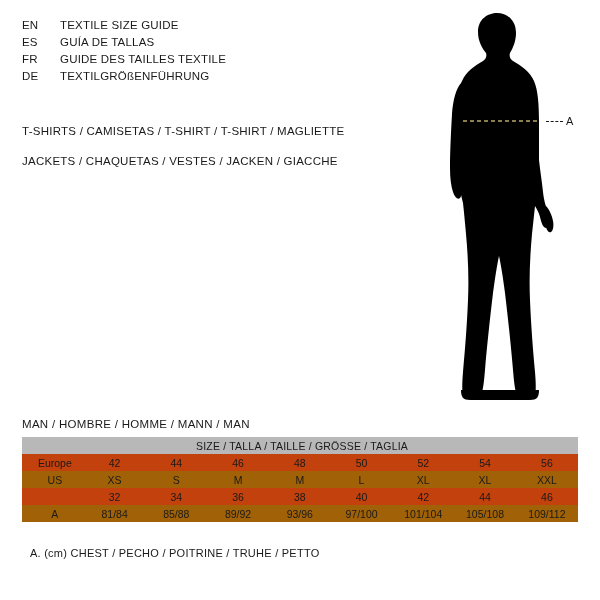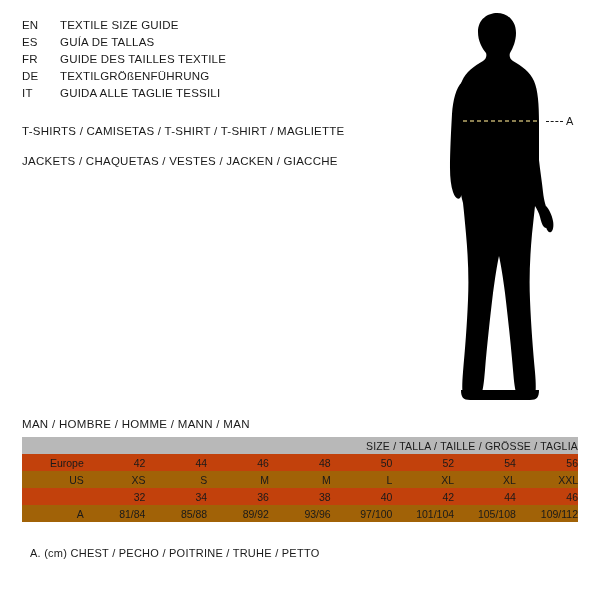--- a/index.html
+++ b/index.html
@@ -109,21 +109,21 @@
   table.size-table {
     border-collapse: collapse;
     width: 556px;
     table-layout: fixed;
     font-size: 10.5px;
     color: #1a1a1a;
   }
   table.size-table td, table.size-table th {
     padding: 0;
     height: 17px;
-    text-align: right;
+    text-align: center;
     font-weight: normal;
     vertical-align: middle;
   }
   .row-head td {
     background: #b8b8b8;
     padding-left: 4px;
     letter-spacing: 0.2px;
   }
   .row-shade td {
     background: #c2410c;
@@ -162,24 +162,20 @@
       <span class="lang-code">ES</span>
       <span class="lang-text">GUÍA DE TALLAS</span>
     </div>
     <div class="lang-row">
       <span class="lang-code">FR</span>
       <span class="lang-text">GUIDE DES TAILLES TEXTILE</span>
     </div>
     <div class="lang-row">
       <span class="lang-code">DE</span>
       <span class="lang-text">TEXTILGRÖßENFÜHRUNG</span>
-    </div>
-    <div class="lang-row">
-      <span class="lang-code">IT</span>
-      <span class="lang-text">GUIDA ALLE TAGLIE TESSILI</span>
     </div>
   </div>
 
   <div class="garments">
     <div class="garment-line">T-SHIRTS / CAMISETAS / T-SHIRT / T-SHIRT / MAGLIETTE</div>
     <div class="garment-line">JACKETS / CHAQUETAS / VESTES / JACKEN / GIACCHE</div>
   </div>
 
   <div class="figure-area">
     <svg width="200" height="395" viewBox="0 0 200 395" xmlns="http://www.w3.org/2000/svg">

